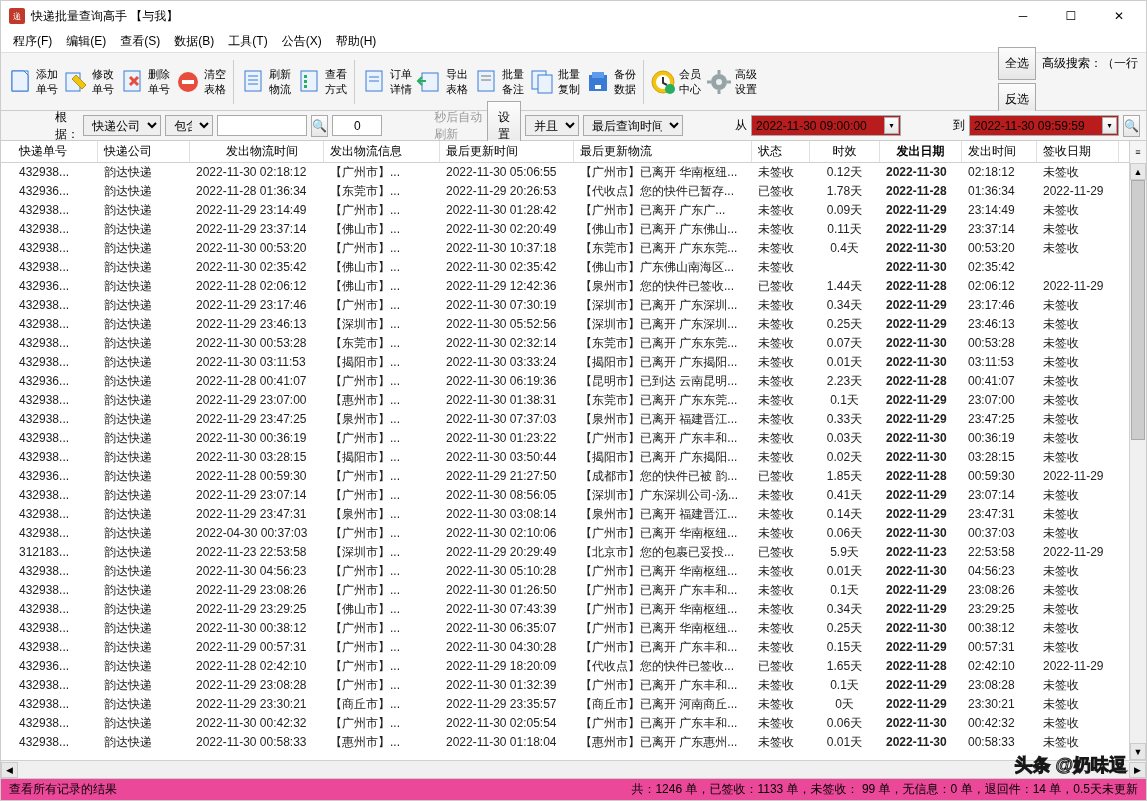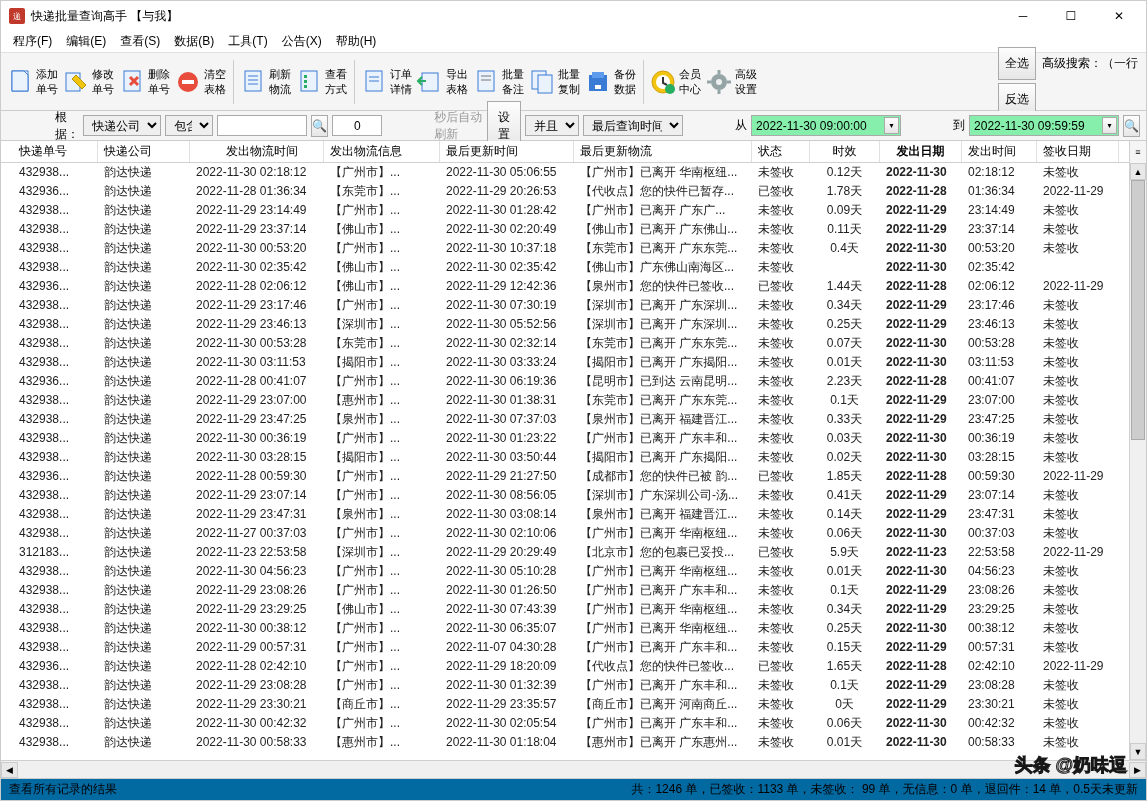--- a/index.html
+++ b/index.html
@@ -24,42 +24,42 @@
 .small-btn { padding: 7px 6px; border: 1px solid #aaa; background: linear-gradient(#fdfdfd,#e6e6e6); cursor: pointer; text-align:center; min-width:34px;}
 .adv-label { font-size: 12px; white-space:nowrap;}
 .toolbar-right-row{display:flex;gap:6px;align-items:center;}
 
 .filterbar { height: 30px; display: flex; align-items: center; gap: 4px; padding: 2px 6px; border-bottom: 1px solid #ccc; background: #f5f5f5; }
 .filterbar select, .filterbar input[type=text] { height: 21px; border: 1px solid #aaa; padding: 0 4px; font-size: 12px; }
 .filterbar .lbl { font-size: 12px; margin-left: 48px; }
 .icon-btn { width: 24px; height: 22px; border: 1px solid #aaa; background: linear-gradient(#fdfdfd,#e6e6e6); display: flex; align-items: center; justify-content: center; cursor: pointer; }
 .counter { width: 50px; text-align: center; }
 .auto-refresh { color: #999; }
-.date-input { width: 150px; height: 21px; border: 1px solid #aaa; padding: 0 18px 0 4px; position: relative; background: #86efac; }
+.date-input { width: 150px; height: 21px; border: 1px solid #aaa; padding: 0 18px 0 4px; position: relative; background: #b91c1c; }
 .date-wrap { position: relative; display: inline-flex; align-items: center; }
 .date-wrap .dd-arrow { position: absolute; right: 2px; top: 2px; width: 15px; height: 17px; border: 1px solid #aaa; background: linear-gradient(#fdfdfd,#e6e6e6); display:flex;align-items:center;justify-content:center;font-size:8px;}
 
 .grid-container { flex: 1; overflow: hidden; position: relative; display:flex; flex-direction:column;}
 .grid-header { display: flex; background: #fff; border-bottom: 1px solid #d0d0d0; height: 22px; flex-shrink: 0; }
 .grid-header .cell { border-right: 1px solid #e0e0e0; padding: 2px 6px; overflow: hidden; white-space: nowrap; text-overflow: ellipsis; font-size: 12px; display:flex;align-items:center;}
 .grid-body { flex:1; overflow:hidden; }
 .grid-row { display: flex; height: 19px; }
 .grid-row .cell { border-right: 1px solid transparent; padding: 1px 6px; overflow: hidden; white-space: nowrap; text-overflow: ellipsis; font-size: 12px; line-height: 17px; color:#222;}
 .c0 { width: 85px; margin-left: 12px; } .c1 { width: 92px; } .c2 { width: 134px; } .c3 { width: 116px;} .c4 { width: 134px;} .c5 { width: 178px;} .c6 { width: 58px;} .c7 { width: 70px; text-align:center;} .c8 { width: 82px; text-align:left;font-weight:bold;} .c9 { width: 75px;} .c10 { width: 82px;}
 .c7,.c8{justify-content:center;}
 
 .hscrollbar { height: 18px; border-top: 1px solid #d0d0d0; background: #f0f0f0; display: flex; align-items: center; }
 .hscrollbar .thumb-track { flex: 1; height: 16px; position: relative; background:#f0f0f0;}
 .hscrollbar .arrow { width: 17px; height: 16px; border: 1px solid #ccc; display:flex;align-items:center;justify-content:center;font-size:9px;background:#e8e8e8;}
 .vscrollbar { position: absolute; right: 0; top: 22px; bottom: 18px; width: 17px; background: #f0f0f0; border-left: 1px solid #d0d0d0; display:flex;flex-direction:column;}
 .vscrollbar .arrow { height: 17px; border: 1px solid #ccc; display:flex;align-items:center;justify-content:center;font-size:9px;background:#e8e8e8;}
 .vscrollbar .track { flex:1; position:relative;}
 .vscrollbar .thumb { position:absolute; top:0; left:1px; right:1px; height:260px; background:#cdcdcd; border:1px solid #aaa;}
 
-.statusbar { height: 22px; border-top: 1px solid #ccc; display: flex; align-items: center; justify-content: space-between; padding: 0 8px; font-size: 12px; background:#0369a1;}
+.statusbar { height: 22px; border-top: 1px solid #ccc; display: flex; align-items: center; justify-content: space-between; padding: 0 8px; font-size: 12px; background:#ec4899;}
 .watermark { position: absolute; right: 20px; bottom: 24px; font-size: 18px; font-weight: bold; color: #fff; -webkit-text-stroke: 1px #000; opacity: 0.9; pointer-events:none;}
 .grid-header .c2{text-indent:30px;}
 .vside-handle{position:absolute;right:0;top:0;width:17px;height:22px;border-left:1px solid #d0d0d0;background:#f5f5f5;display:flex;align-items:center;justify-content:center;font-size:9px;}
 </style>
 </head>
 <body>
 
 <div class="window">
   <div class="titlebar">
     <div class="titlebar-left">
@@ -516,21 +516,21 @@
           <div class="cell c5">【泉州市】已离开 福建晋江...</div>
           <div class="cell c6">未签收</div>
           <div class="cell c7">0.14天</div>
           <div class="cell c8">2022-11-29</div>
           <div class="cell c9">23:47:31</div>
           <div class="cell c10">未签收</div>
         </div>
         <div class="grid-row">
           <div class="cell c0">432938...</div>
           <div class="cell c1">韵达快递</div>
-          <div class="cell c2">2022-11-27 00:37:03</div>
+          <div class="cell c2">2022-04-30 00:37:03</div>
           <div class="cell c3">【广州市】...</div>
           <div class="cell c4">2022-11-30 02:10:06</div>
           <div class="cell c5">【广州市】已离开 华南枢纽...</div>
           <div class="cell c6">未签收</div>
           <div class="cell c7">0.06天</div>
           <div class="cell c8">2022-11-30</div>
           <div class="cell c9">00:37:03</div>
           <div class="cell c10">未签收</div>
         </div>
         <div class="grid-row">
@@ -596,21 +596,21 @@
           <div class="cell c7">0.25天</div>
           <div class="cell c8">2022-11-30</div>
           <div class="cell c9">00:38:12</div>
           <div class="cell c10">未签收</div>
         </div>
         <div class="grid-row">
           <div class="cell c0">432938...</div>
           <div class="cell c1">韵达快递</div>
           <div class="cell c2">2022-11-29 00:57:31</div>
           <div class="cell c3">【广州市】...</div>
-          <div class="cell c4">2022-11-07 04:30:28</div>
+          <div class="cell c4">2022-11-30 04:30:28</div>
           <div class="cell c5">【广州市】已离开 广东丰和...</div>
           <div class="cell c6">未签收</div>
           <div class="cell c7">0.15天</div>
           <div class="cell c8">2022-11-29</div>
           <div class="cell c9">00:57:31</div>
           <div class="cell c10">未签收</div>
         </div>
         <div class="grid-row">
           <div class="cell c0">432936...</div>
           <div class="cell c1">韵达快递</div>

